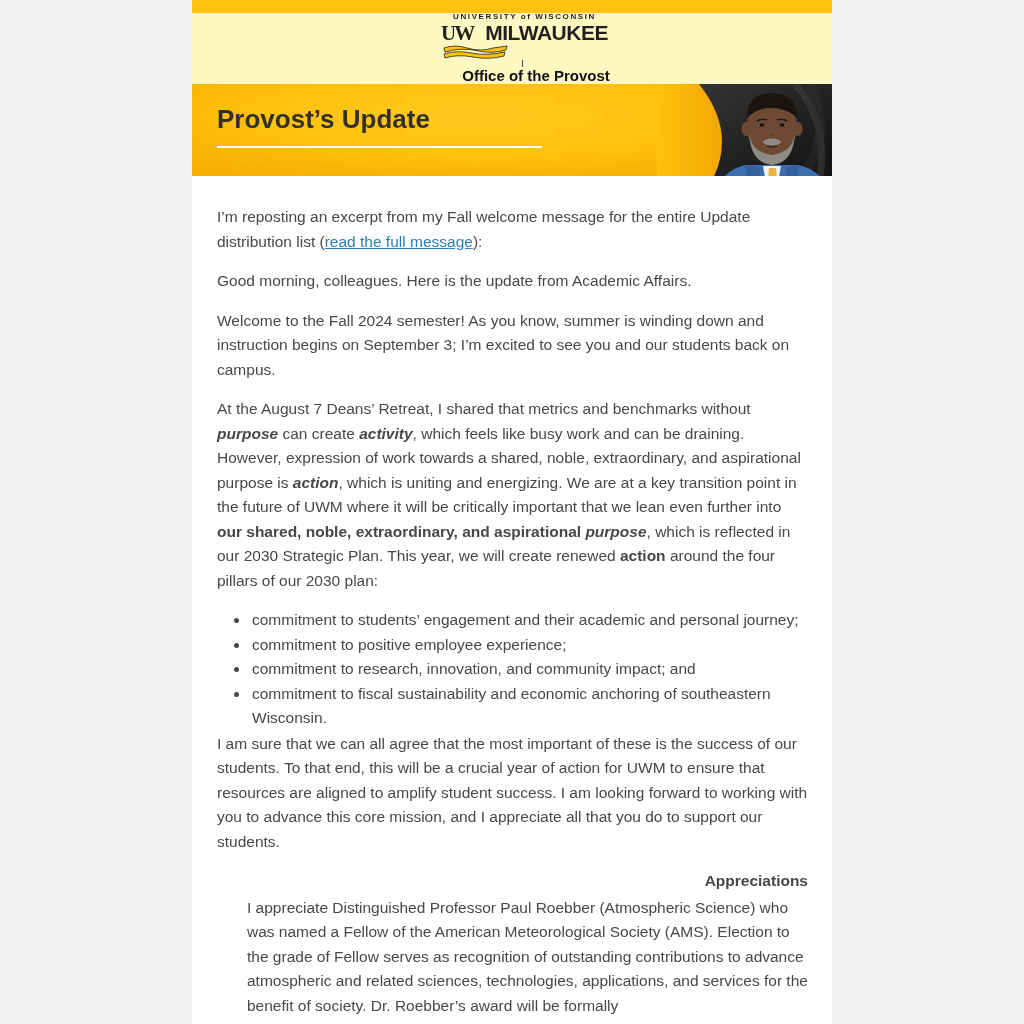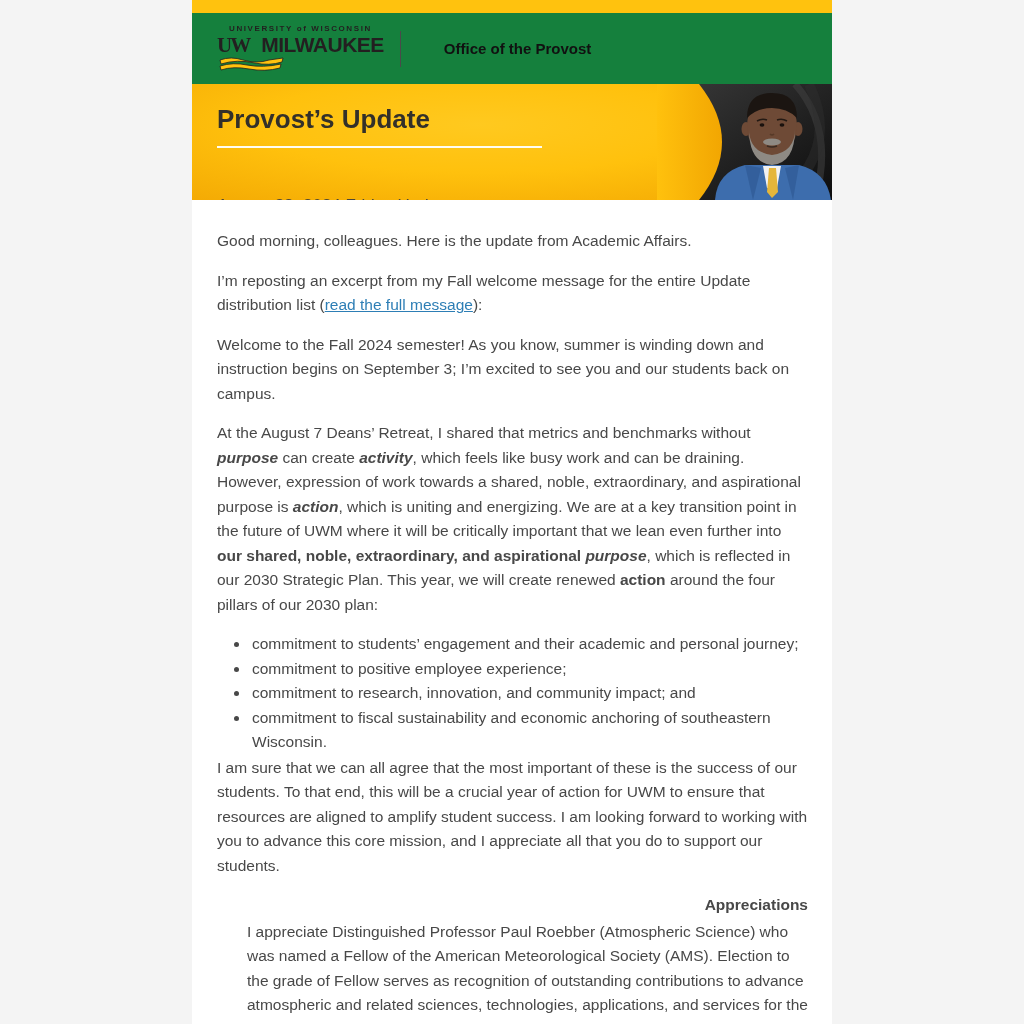--- a/index.html
+++ b/index.html
@@ -18,24 +18,25 @@
     background: #ffffff;
     overflow: hidden;
   }
   .top-bar {
     height: 13px;
     background: #ffc20e;
   }
   
   .header {
     height: 71px;
-    background: #15803d;
+    background: #fef9c3;
     display: flex;
     align-items: center;
     padding-left: 25px;
+    flex-direction: column;
   }
   .logo-block { display: flex; flex-direction: column; line-height: 1; }
   .logo-line1 {
     font-size: 8px;
     font-weight: 700;
     letter-spacing: 1.6px;
     color: #231f20;
     margin-left: 12px;
     margin-bottom: 1px;
     white-space: nowrap;
@@ -55,21 +56,21 @@
     margin: 0 20px 0 16px;
   }
   .office-name {
     font-size: 15px;
     font-weight: 700;
     color: #111111;
     margin-left: 23px;
   }
   
   .banner {
-    height: 116px;
+    height: 92px;
     display: flex;
     background: radial-gradient(ellipse at 45% 35%, #ffc91f 0%, #ffc10d 45%, #f2a602 100%);
     position: relative;
     overflow: hidden;
   }
   .banner-text {
     flex: 1;
     padding: 21px 0 0 25px;
   }
   .banner-title {
@@ -180,22 +181,22 @@
           <ellipse cx="105" cy="41" rx="2.4" ry="1.7" fill="#1a120e"></ellipse>
           <ellipse cx="125" cy="41" rx="2.4" ry="1.7" fill="#1a120e"></ellipse>
           <path d="M113 50 Q115 52 117 50" stroke="#573a28" stroke-width="1.6" fill="none"></path>
           <path d="M110 62 Q115 64 120 62" stroke="#3a2b22" stroke-width="1.4" fill="none"></path>
         </g>
       </svg>
     </div>
   </div>
 
   <div class="content">
+      <p><span>I’m reposting an excerpt from my Fall welcome message for the entire Update distribution list (</span><a href="#">read the full message</a><span>):</span></p>
       <p><span>Good morning, colleagues. Here is the update from Academic Affairs.</span></p>
-      <p><span>I’m reposting an excerpt from my Fall welcome message for the entire Update distribution list (</span><a href="#">read the full message</a><span>):</span></p>
       <p><span>Welcome to the Fall 2024 semester! As you know, summer is winding down and instruction begins on September 3; I’m excited to see you and our students back on campus.</span></p>
       <p><span>At the August 7 Deans’ Retreat, I shared that metrics and benchmarks without </span><span class="b i">purpose</span><span> can create </span><span class="b i">activity</span><span>, which feels like busy work and can be draining. However, expression of work towards a shared, noble, extraordinary, and aspirational purpose is </span><span class="b i">action</span><span>, which is uniting and energizing. We are at a key transition point in the future of UWM where it will be critically important that we lean even further into </span><span class="b">our shared, noble, extraordinary, and aspirational </span><span class="b i">purpose</span><span>, which is reflected in our 2030 Strategic Plan. This year, we will create renewed </span><span class="b">action</span><span> around the four pillars of our 2030 plan:</span></p>
       <ul>
         <li>commitment to students’ engagement and their academic and personal journey;</li>
         <li>commitment to positive employee experience;</li>
         <li>commitment to research, innovation, and community impact; and</li>
         <li>commitment to fiscal sustainability and economic anchoring of southeastern Wisconsin.</li>
       </ul>
       <p><span>I am sure that we can all agree that the most important of these is the success of our students. To that end, this will be a crucial year of action for UWM to ensure that resources are aligned to amplify student success. I am looking forward to working with you to advance this core mission, and I appreciate all that you do to support our students.</span></p>
       <p class="heading indent"><span>Appreciations</span></p>

